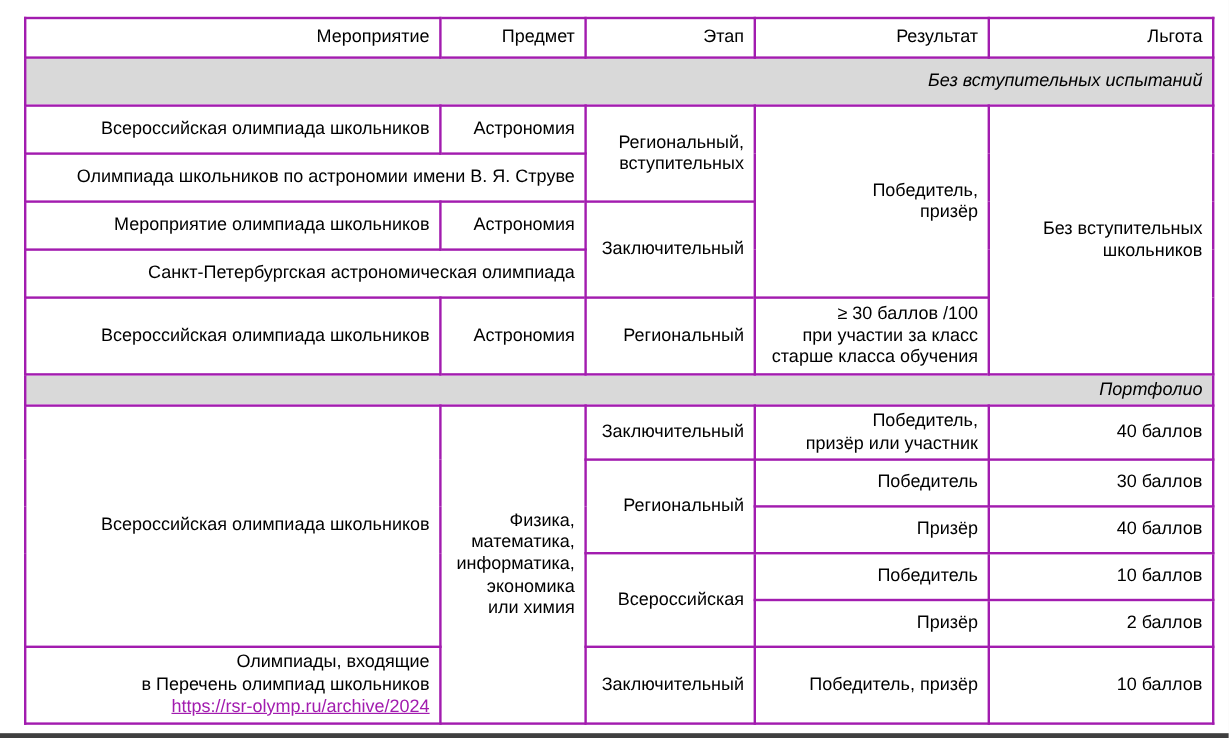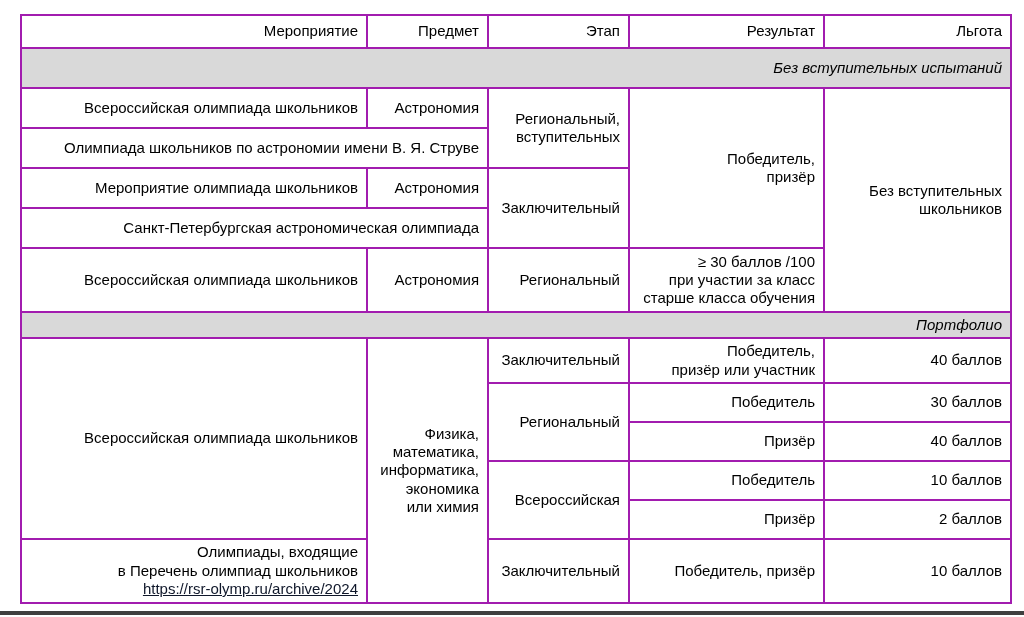--- a/index.html
+++ b/index.html
@@ -36,21 +36,21 @@
   .l { text-align: left; }
   .b { font-weight: bold; }
   .ml { white-space: pre-line; }
   .section-row td {
     background: #d9d9d9;
     font-weight: bold;
     font-style: italic;
     text-align: center;
   }
   a.link {
-    color: #0f172a;
+    color: #a21caf;
   }
   .bottom-band {
     position: absolute;
     left: 0;
     top: 611px;
     width: 1024px;
     height: 4px;
     background: #3f3f3f;
   }
 </style>

